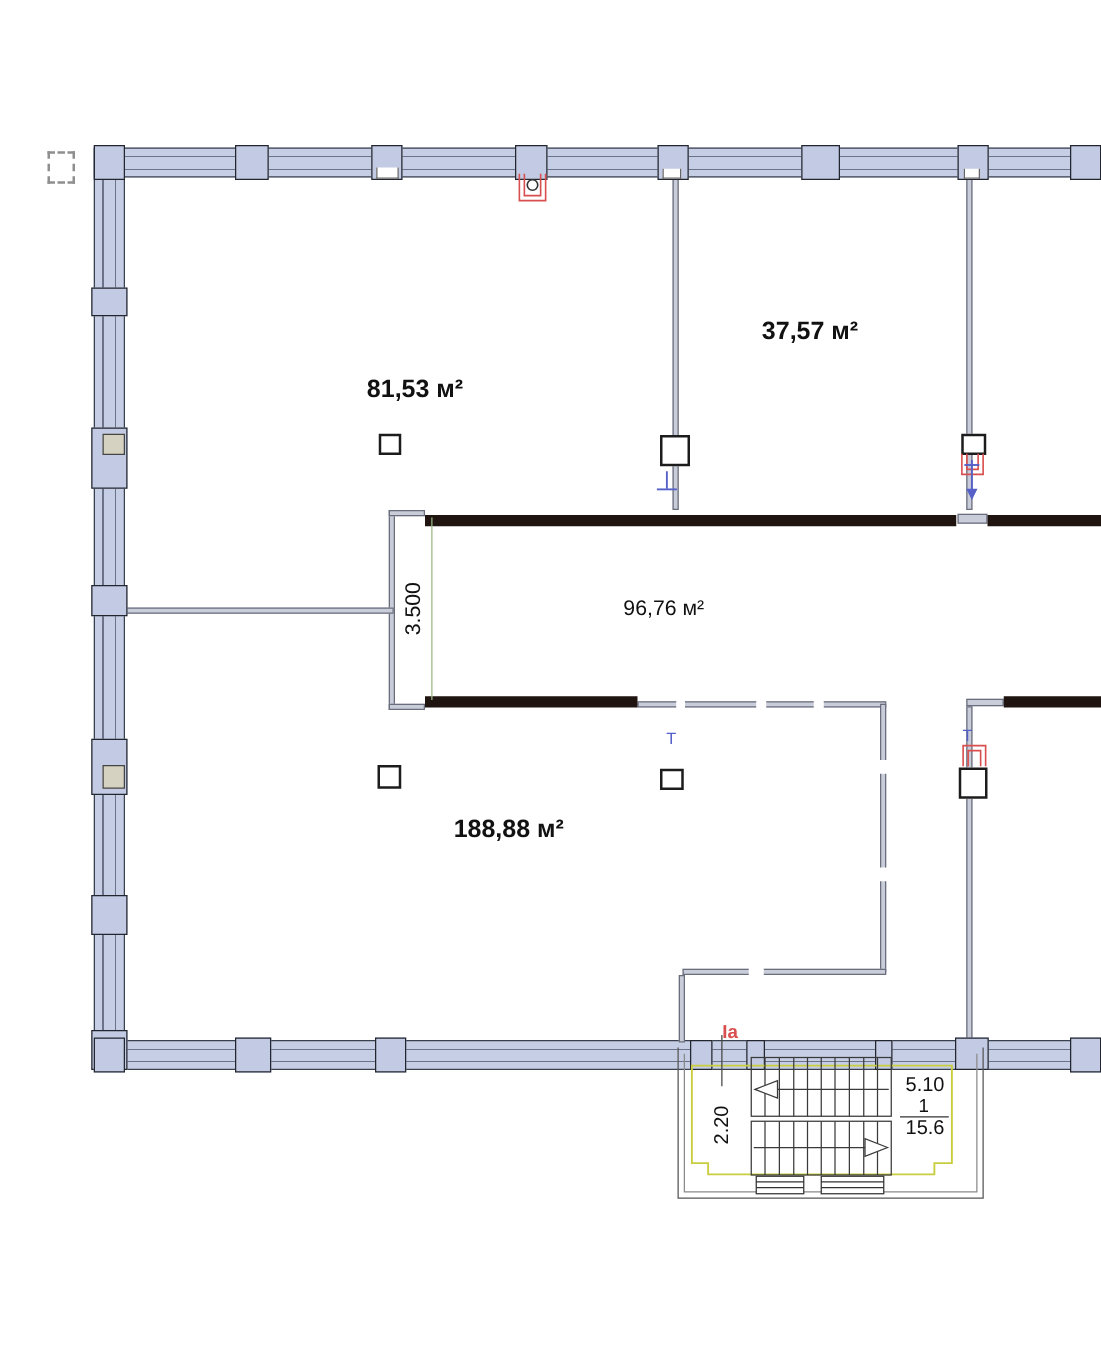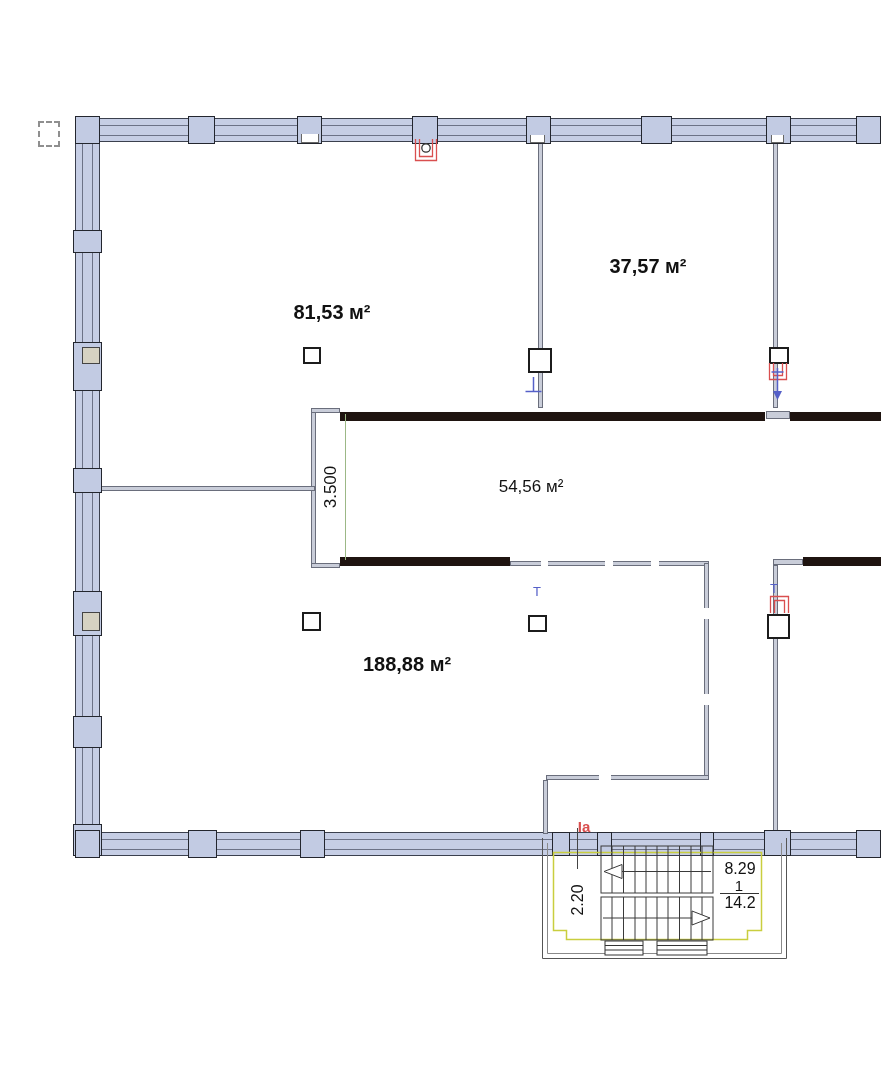--- a/index.html
+++ b/index.html
@@ -174,27 +174,27 @@
     </g>
     <g stroke="#5560c8" stroke-width="1.5" fill="none">
       <line x1="777.5" y1="368" x2="777.5" y2="393"></line>
       <line x1="771.5" y1="372" x2="783.5" y2="372"></line>
       <polygon points="777.5,400 773,391 782,391" fill="#5560c8" stroke="none"></polygon>
     </g>
   </svg>
 
   <div class="lbl b" style="left:332px;top:312px">81,53 м²</div>
   <div class="lbl b" style="left:648px;top:266px">37,57 м²</div>
-  <div class="lbl n17" style="left:531px;top:487px">54,56 м²</div>
+  <div class="lbl n17" style="left:531px;top:487px">96,76 м²</div>
   <div class="lbl b" style="left:407px;top:664px">188,88 м²</div>
 
   <div class="lbl n17 rot" style="left:331px;top:487px">3.500</div>
   <div class="lbl n16 rot" style="left:578px;top:900px">2.20</div>
-  <div class="lbl n16" style="left:740px;top:869px">8.29</div>
+  <div class="lbl n16" style="left:740px;top:869px">5.10</div>
   <div class="lbl n15" style="left:739px;top:885px">1</div>
   <div class="fracline" style="left:720px;top:893px;width:39px;height:1px"></div>
-  <div class="lbl n16" style="left:740px;top:903px">14.2</div>
+  <div class="lbl n16" style="left:740px;top:903px">15.6</div>
 
   <div class="lbl red" style="left:584px;top:826px">Ia</div>
   <div class="lbl blue" style="left:537px;top:591px">T</div>
   <div class="lbl blue" style="left:774px;top:588px">T</div>
 
 </div>
 
 </body></html>

